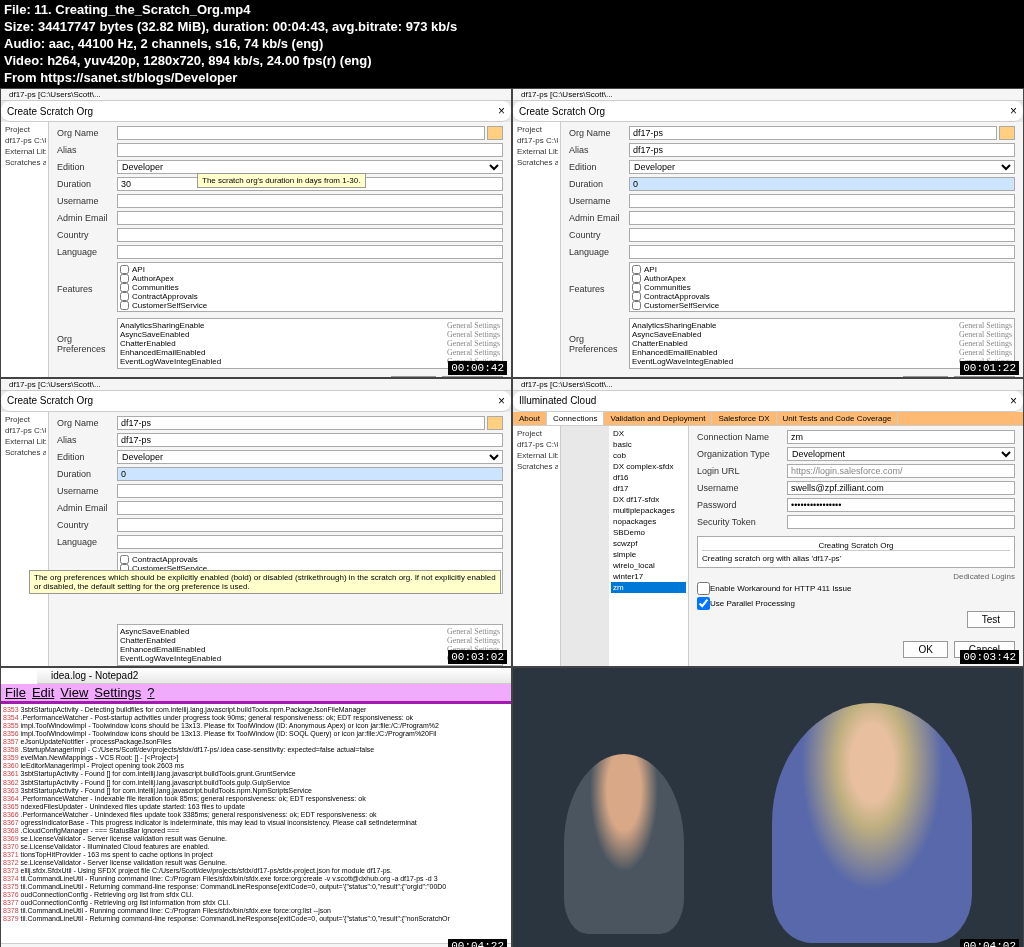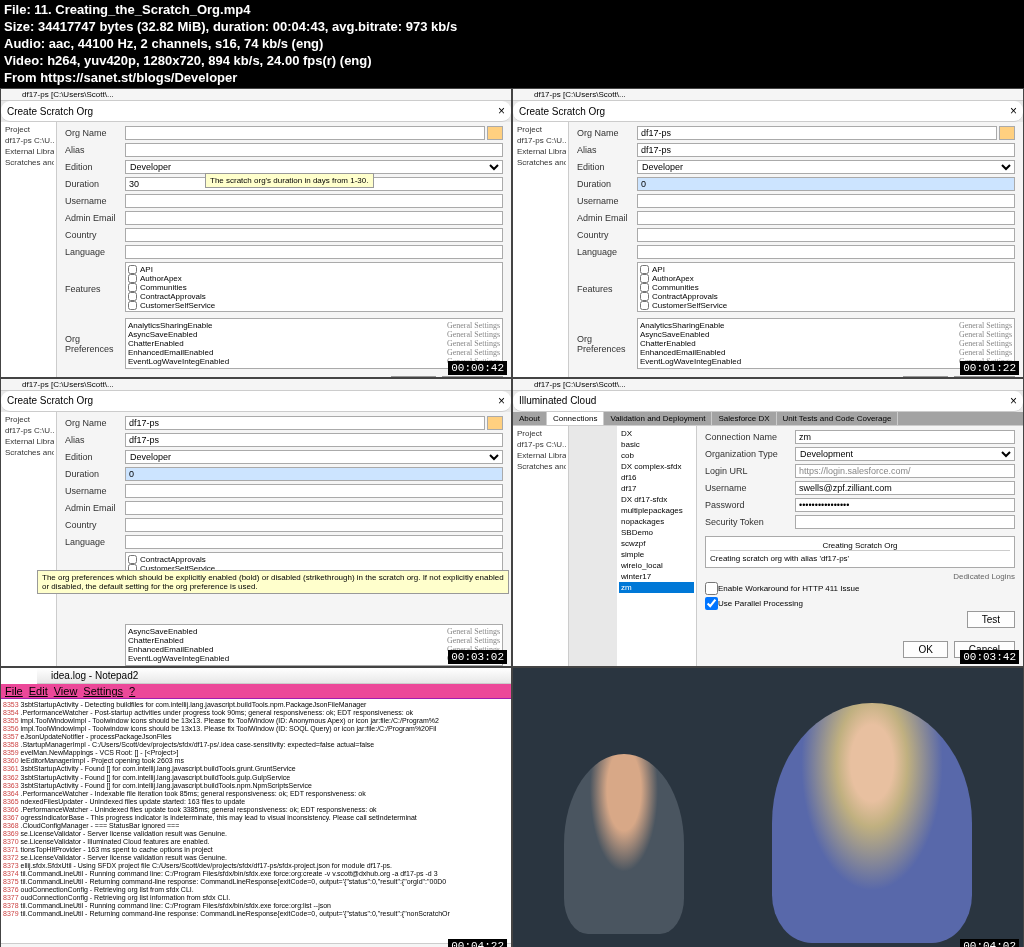--- a/index.html
+++ b/index.html
@@ -4,52 +4,52 @@
 <style>
 * { margin: 0; padding: 0; box-sizing: border-box; font-family: Arial, sans-serif; }
 body { background: #000; width: 1024px; height: 947px; overflow: hidden; }
 .header { background: #000; color: #fff; padding: 2px 4px; font-family: 'Courier New', monospace; font-size: 13px; font-weight: bold; line-height: 1.3; }
 .grid { display: grid; grid-template-columns: 1fr 1fr; grid-template-rows: 1fr 1fr 1fr; height: 868px; }
 .panel { border: 1px solid #444; background: #f0f0f0; position: relative; font-size: 9px; overflow: hidden; }
 .timestamp { position: absolute; bottom: 2px; right: 4px; background: #000; color: #fff; font-family: 'Courier New', monospace; font-size: 11px; padding: 1px 3px; }
 .dialog-title { background: #fff; border-bottom: 1px solid #ccc; padding: 3px 6px; font-size: 10px; display: flex; align-items: center; border-radius: 9px; }
 .dialog-title .close { margin-left: auto; font-size: 12px; }
 .ide-bg { background: #e8e8e8; display: flex; flex-direction: column; height: 100%; }
-.ide-top { background: #f5f5f5; height: 12px; border-bottom: 1px solid #ccc; font-size: 8px; padding: 1px 21px; }
+.ide-top { background: #f5f5f5; height: 12px; border-bottom: 1px solid #ccc; font-size: 8px; padding: 1px 8px; }
 .ide-main { flex: 1; display: flex; }
-.sidebar { width: 56px; background: #fff; border-right: 1px solid #ccc; font-size: 8px; padding: 2px; }
+.sidebar { width: 48px; background: #fff; border-right: 1px solid #ccc; font-size: 8px; padding: 2px; }
 .sidebar-item { padding: 1px 2px; color: #333; white-space: nowrap; overflow: hidden; }
 .dialog { flex: 1; background: #f5f5f5; padding: 4px 8px; display: flex; flex-direction: column; }
 .form-row { display: flex; align-items: center; margin-bottom: 3px; }
 .form-label { width: 60px; font-size: 9px; color: #333; }
 .form-input { flex: 1; background: #fff; border: 1px solid #aaa; height: 14px; font-size: 9px; padding: 0 3px; }
 .form-select { flex: 1; background: #fff; border: 1px solid #aaa; height: 14px; font-size: 9px; }
 .browse-icon { width: 16px; height: 14px; background: #ffd080; border: 1px solid #aaa; margin-left: 2px; }
 .tooltip { background: #ffffcc; border: 1px solid #999; padding: 2px 4px; font-size: 8px; position: absolute; }
 .checkbox-list { background: #fff; border: 1px solid #aaa; padding: 2px; margin-bottom: 3px; max-height: 50px; overflow: hidden; }
 .checkbox-row { display: flex; align-items: center; font-size: 8px; padding: 0; }
 .checkbox-row input { width: 9px; height: 9px; margin-right: 3px; }
 .pref-list { background: #fff; border: 1px solid #aaa; padding: 2px; max-height: 56px; overflow: hidden; }
 .pref-row { display: flex; font-size: 8px; padding: 0; }
 .pref-row span:first-child { flex: 1; }
 .pref-row span:last-child { color: #888; font-family: Liberation Serif, serif; }
 .btn-row { display: flex; justify-content: flex-end; gap: 6px; margin-top: auto; padding: 4px 0; }
 .btn { background: #fdfdfd; border: 1px solid #999; padding: 2px 14px; font-size: 10px; }
 .notepad { background: #fff; height: 100%; display: flex; flex-direction: column; }
 .notepad-title { background: linear-gradient(#fff, #e8e8e8); padding: 2px 14px; font-size: 10px; border-bottom: 1px solid #ccc; margin-left: 36px; }
-.notepad-menu { background: #ec4899; padding: 1px 4px; font-size: 11px; border-bottom: 1px solid #a21caf; }
+.notepad-menu { background: #f0abfc; padding: 1px 4px; font-size: 13px; border-bottom: 3px solid #a21caf; }
 .notepad-menu span { margin-right: 6px; text-decoration: underline; }
 .notepad-body { flex: 1; background: #fff; font-family: 'Consolas', 'Courier New', monospace; font-size: 7px; padding: 2px; line-height: 1.15; overflow: hidden; }
 .log-line { white-space: nowrap; }
 .log-line .ln { color: #cc4444; }
 .notepad-status { background: #f5f5f5; border-top: 1px solid #ccc; font-size: 8px; padding: 1px 4px; display: flex; gap: 20px; color: #444; }
 .video-panel { background: #2a3540; position: relative; }
 .person1 { position: absolute; left: 10%; top: 30%; width: 120px; height: 180px; background: radial-gradient(ellipse at 50% 20%, #d8a887 20%, #4a5560 40%); border-radius: 50% 50% 20% 20%; }
 .person2 { position: absolute; right: 10%; top: 12%; width: 200px; height: 240px; background: radial-gradient(ellipse at 50% 25%, #e8c0a0 15%, #c0b080 25%, #5868aa 50%); border-radius: 50% 50% 20% 20%; }
-.settings-tabs { display: flex; background: #a3a3a3; border-bottom: 1px solid #ccc; font-size: 8px; text-align: right; }
+.settings-tabs { display: flex; background: #fdba74; border-bottom: 1px solid #ccc; font-size: 8px; text-align: right; }
 .settings-tab { padding: 2px 6px; border-right: 1px solid #ccc; }
 .settings-tab.active { background: #fff; }
 .tree { background: #fff; border-right: 1px solid #ccc; width: 80px; padding: 2px; font-size: 8px; margin-left: 48px; }
 .tree-item { padding: 1px 2px; }
 .tree-item.selected { background: #0078d7; color: #fff; }
 .progress-box { background: #fff; border: 1px solid #aaa; padding: 4px; margin: 4px 0; font-size: 8px; }
 .checkbox-opt { display: flex; align-items: center; font-size: 8px; margin: 1px 0; }
 </style>
 </head>
 <body>

